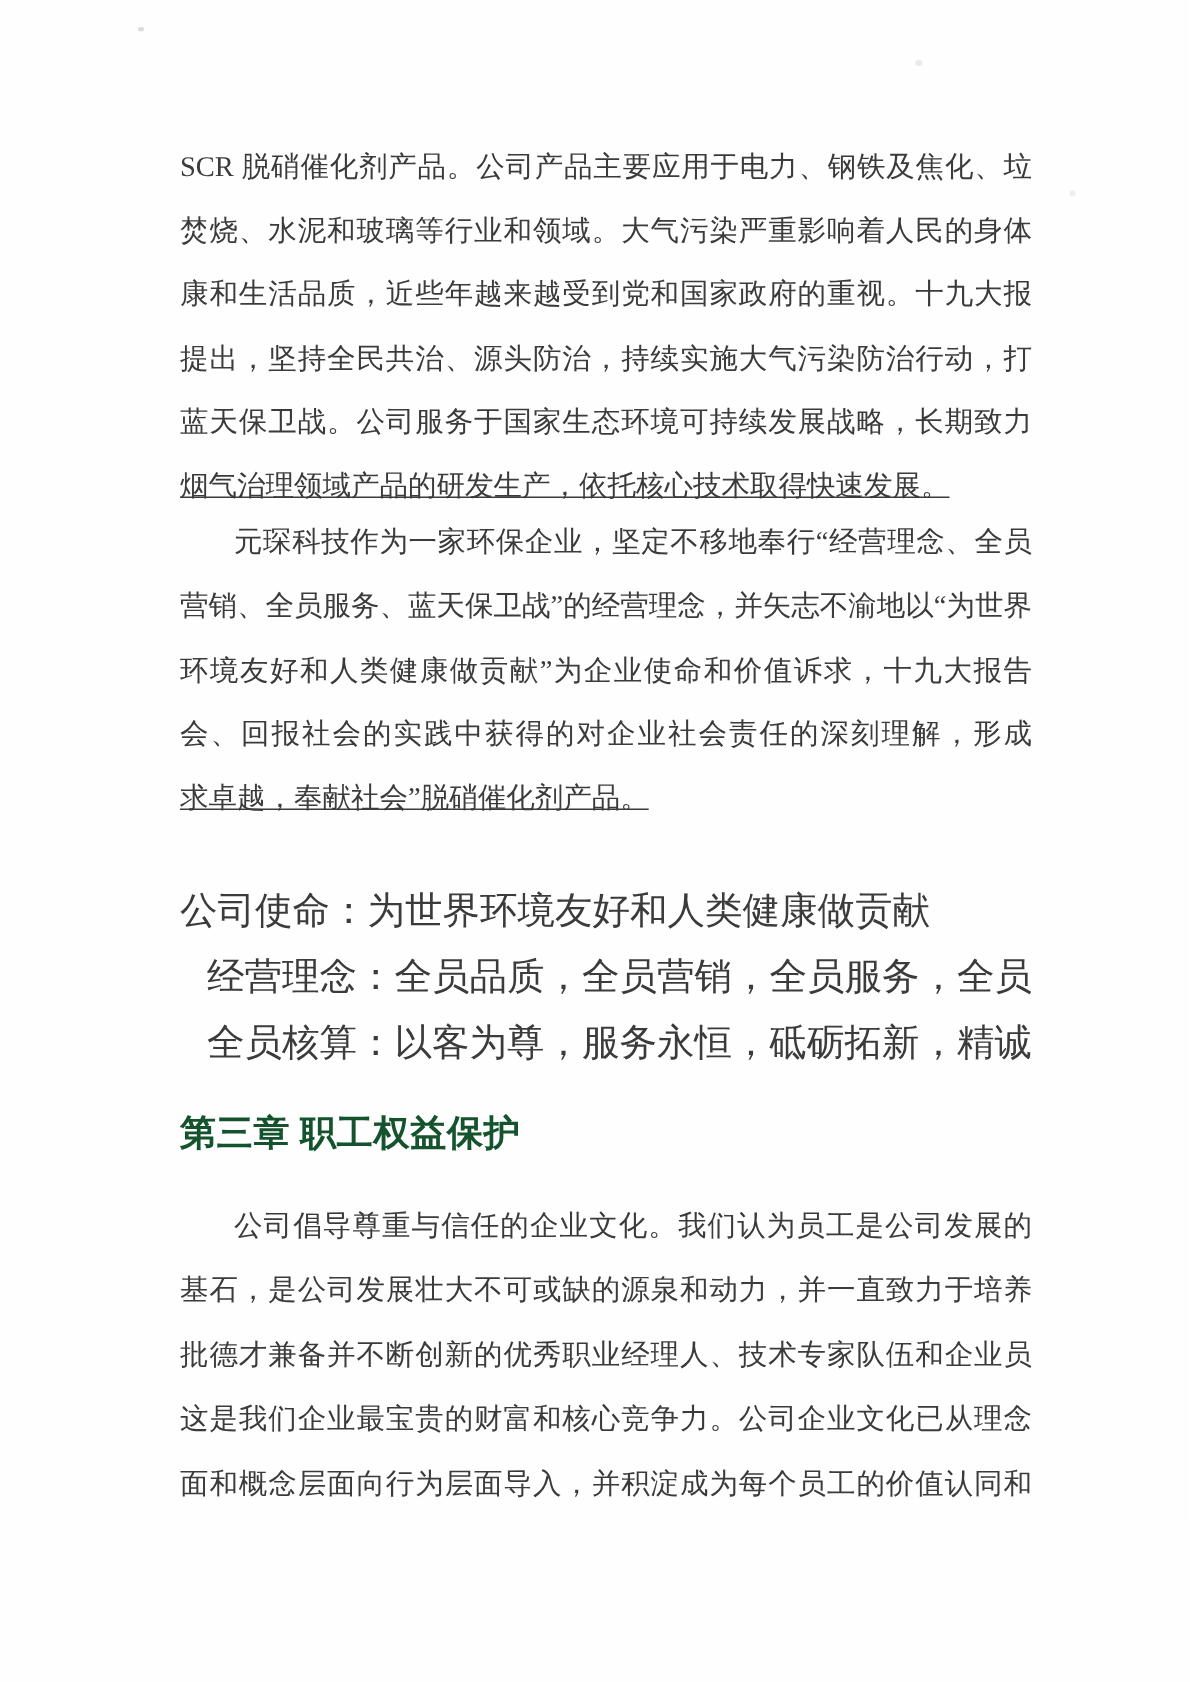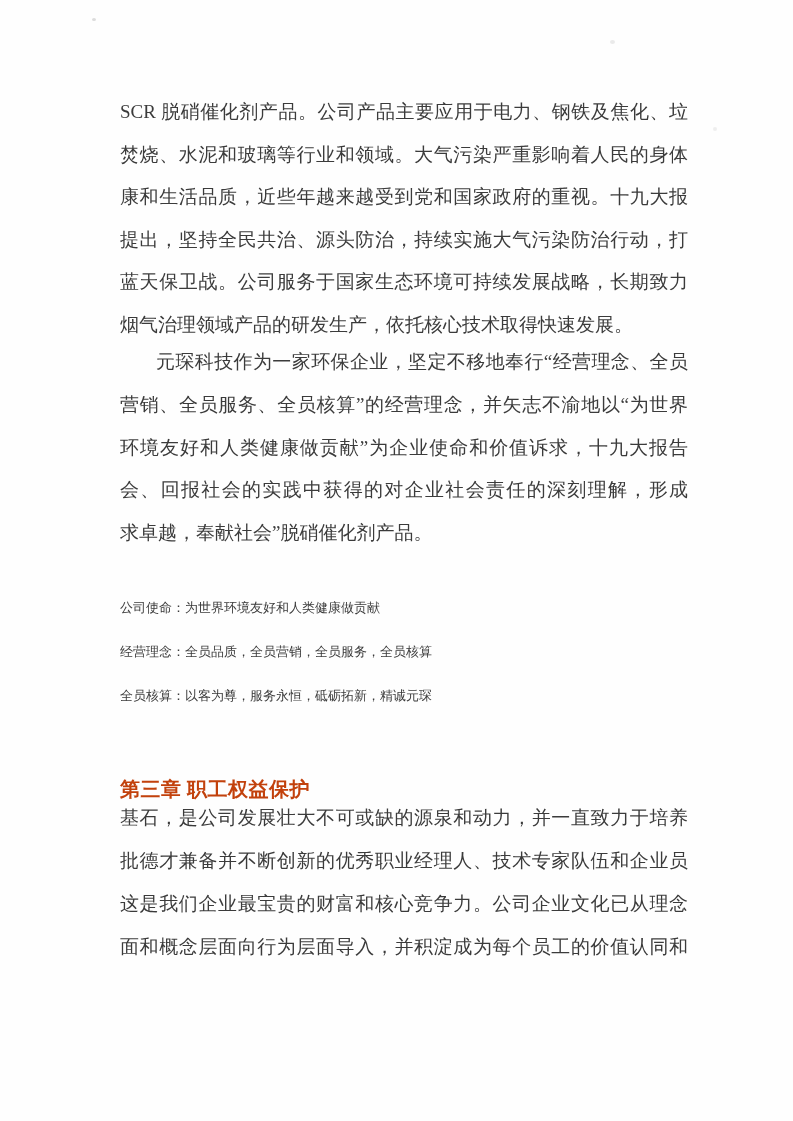--- a/index.html
+++ b/index.html
@@ -30,40 +30,41 @@
     white-space: nowrap;
     text-justify: inter-character;
   }
   .ln { white-space: normal; }
   .p1 .ln { line-height: 42.6px; height: 42.6px; }
   .p2 .ln { line-height: 42.8px; height: 42.8px; }
   .p3 .ln { line-height: 43px;   height: 43px; }
   .ln.natural {
     text-align: center;
     text-align-last: left;
+    text-decoration: underline;
   }
   .ln.indent { padding-left: 36px; }
   
   .vblock .ln {
-    font-size: 13px;
+    font-size: 25px;
     line-height: 44px;
     height: 44px;
     text-align: right;
     text-align-last: left;
   }
   
   .chapter {
     position: absolute;
     left: 120px;
     width: 568px;
-    top: 756px;
-    font-size: 20px;
+    top: 720px;
+    font-size: 24px;
     line-height: 32px;
     font-weight: bold;
-    color: #c2410c;
+    color: #14532d;
     letter-spacing: 0.5px;
   }
   
   .speck {
     position: absolute;
     border-radius: 50%;
   }
   .s1 { left: 92px;  top: 18px;  width: 4px; height: 3px; background: rgba(120,120,120,0.25); }
   .s2 { left: 610px; top: 40px;  width: 5px; height: 4px; background: rgba(130,130,130,0.16); }
   .s3 { left: 713px; top: 127px; width: 4px; height: 4px; background: rgba(130,130,130,0.13); }
@@ -81,34 +82,35 @@
     <div class="ln">SCR 脱硝催化剂产品。公司产品主要应用于电力、钢铁及焦化、垃圾</div>
     <div class="ln">焚烧、水泥和玻璃等行业和领域。大气污染严重影响着人民的身体健</div>
     <div class="ln">康和生活品质，近些年越来越受到党和国家政府的重视。十九大报告</div>
     <div class="ln">提出，坚持全民共治、源头防治，持续实施大气污染防治行动，打赢</div>
     <div class="ln">蓝天保卫战。公司服务于国家生态环境可持续发展战略，长期致力于</div>
     <div class="ln natural">烟气治理领域产品的研发生产，依托核心技术取得快速发展。</div>
   </section>
 
   <section class="block p2" style="top:341px">
     <div class="ln indent">元琛科技作为一家环保企业，坚定不移地奉行“经营理念、全员</div>
-    <div class="ln">营销、全员服务、全员核算”的经营理念，并矢志不渝地以“为世界</div>
+    <div class="ln">营销、全员服务、蓝天保卫战”的经营理念，并矢志不渝地以“为世界</div>
     <div class="ln">环境友好和人类健康做贡献”为企业使命和价值诉求，十九大报告</div>
     <div class="ln">会、回报社会的实践中获得的对企业社会责任的深刻理解，形成了“追</div>
     <div class="ln natural">求卓越，奉献社会”脱硝催化剂产品。</div>
   </section>
 
   <section class="block vblock" style="top:586px">
     <div class="ln">公司使命：为世界环境友好和人类健康做贡献</div>
     <div class="ln">经营理念：全员品质，全员营销，全员服务，全员核算</div>
     <div class="ln">全员核算：以客为尊，服务永恒，砥砺拓新，精诚元琛</div>
   </section>
 
   <h2 class="chapter">第三章 职工权益保护</h2>
 
   <section class="block p3" style="top:796px">
+    <div class="ln indent">公司倡导尊重与信任的企业文化。我们认为员工是公司发展的</div>
     <div class="ln">基石，是公司发展壮大不可或缺的源泉和动力，并一直致力于培养一</div>
     <div class="ln">批德才兼备并不断创新的优秀职业经理人、技术专家队伍和企业员工，</div>
     <div class="ln">这是我们企业最宝贵的财富和核心竞争力。公司企业文化已从理念层</div>
     <div class="ln">面和概念层面向行为层面导入，并积淀成为每个员工的价值认同和行</div>
   </section>
 
 </div>
 
 </body></html>

